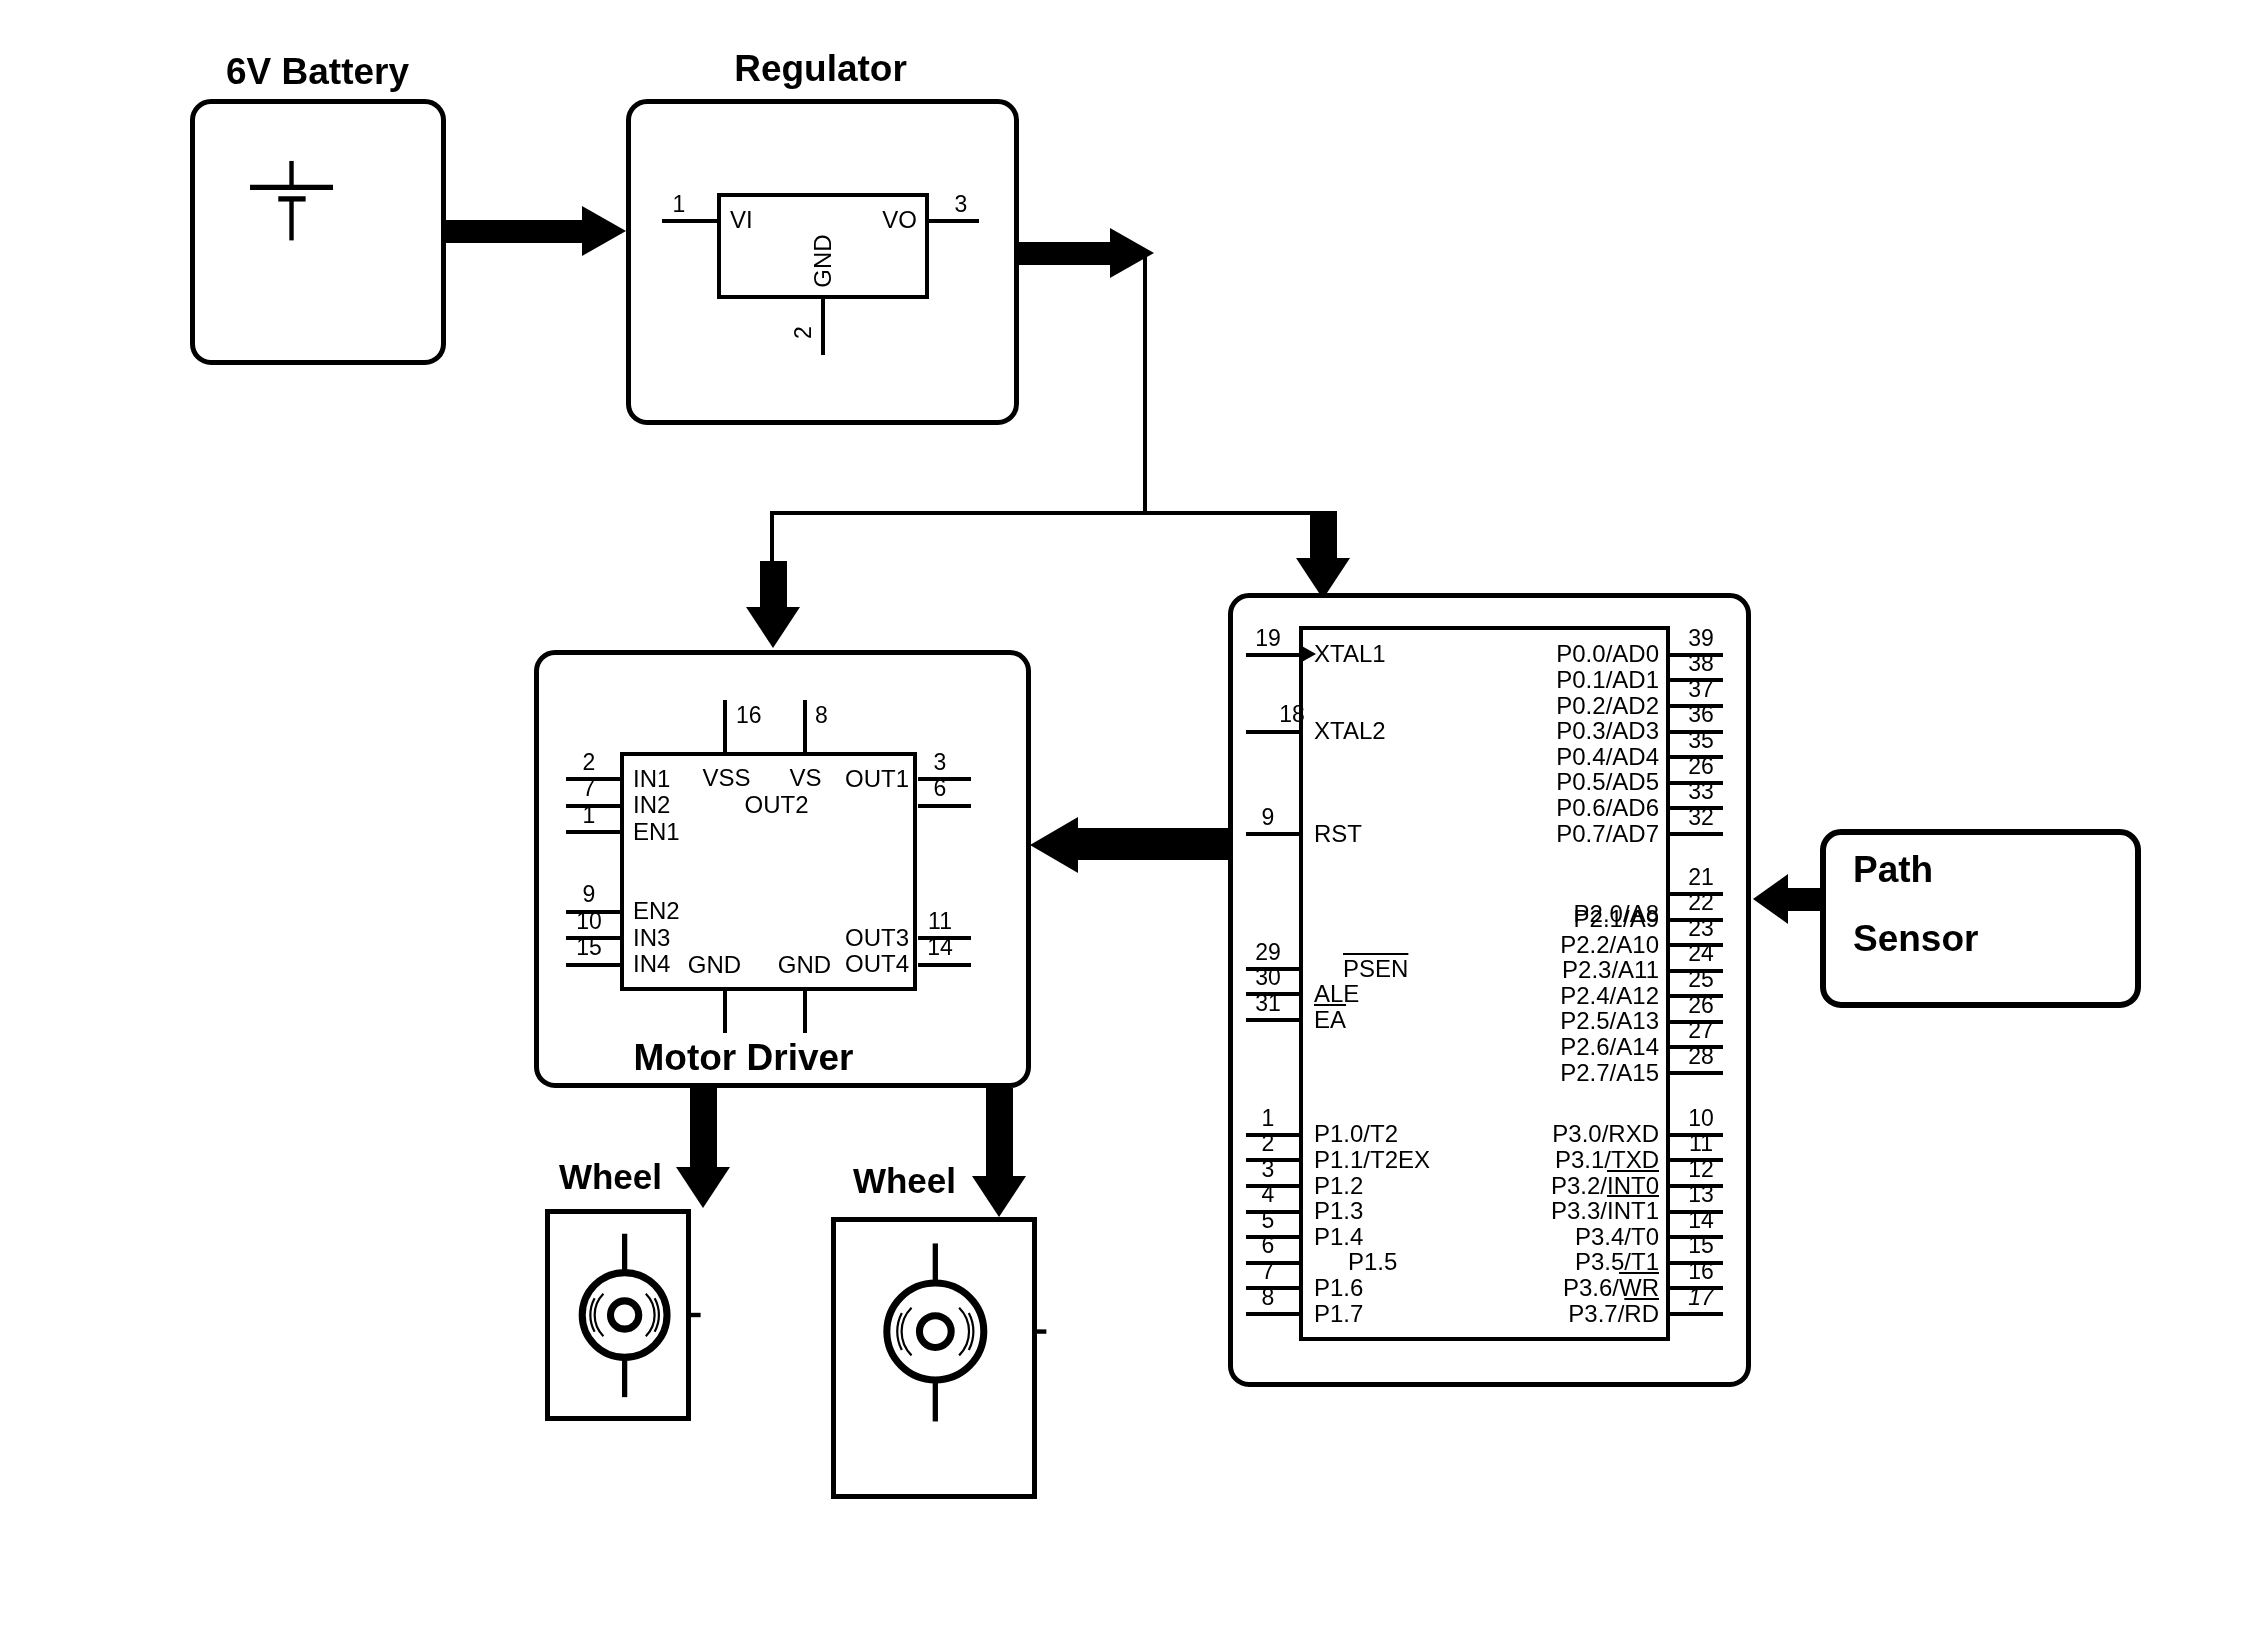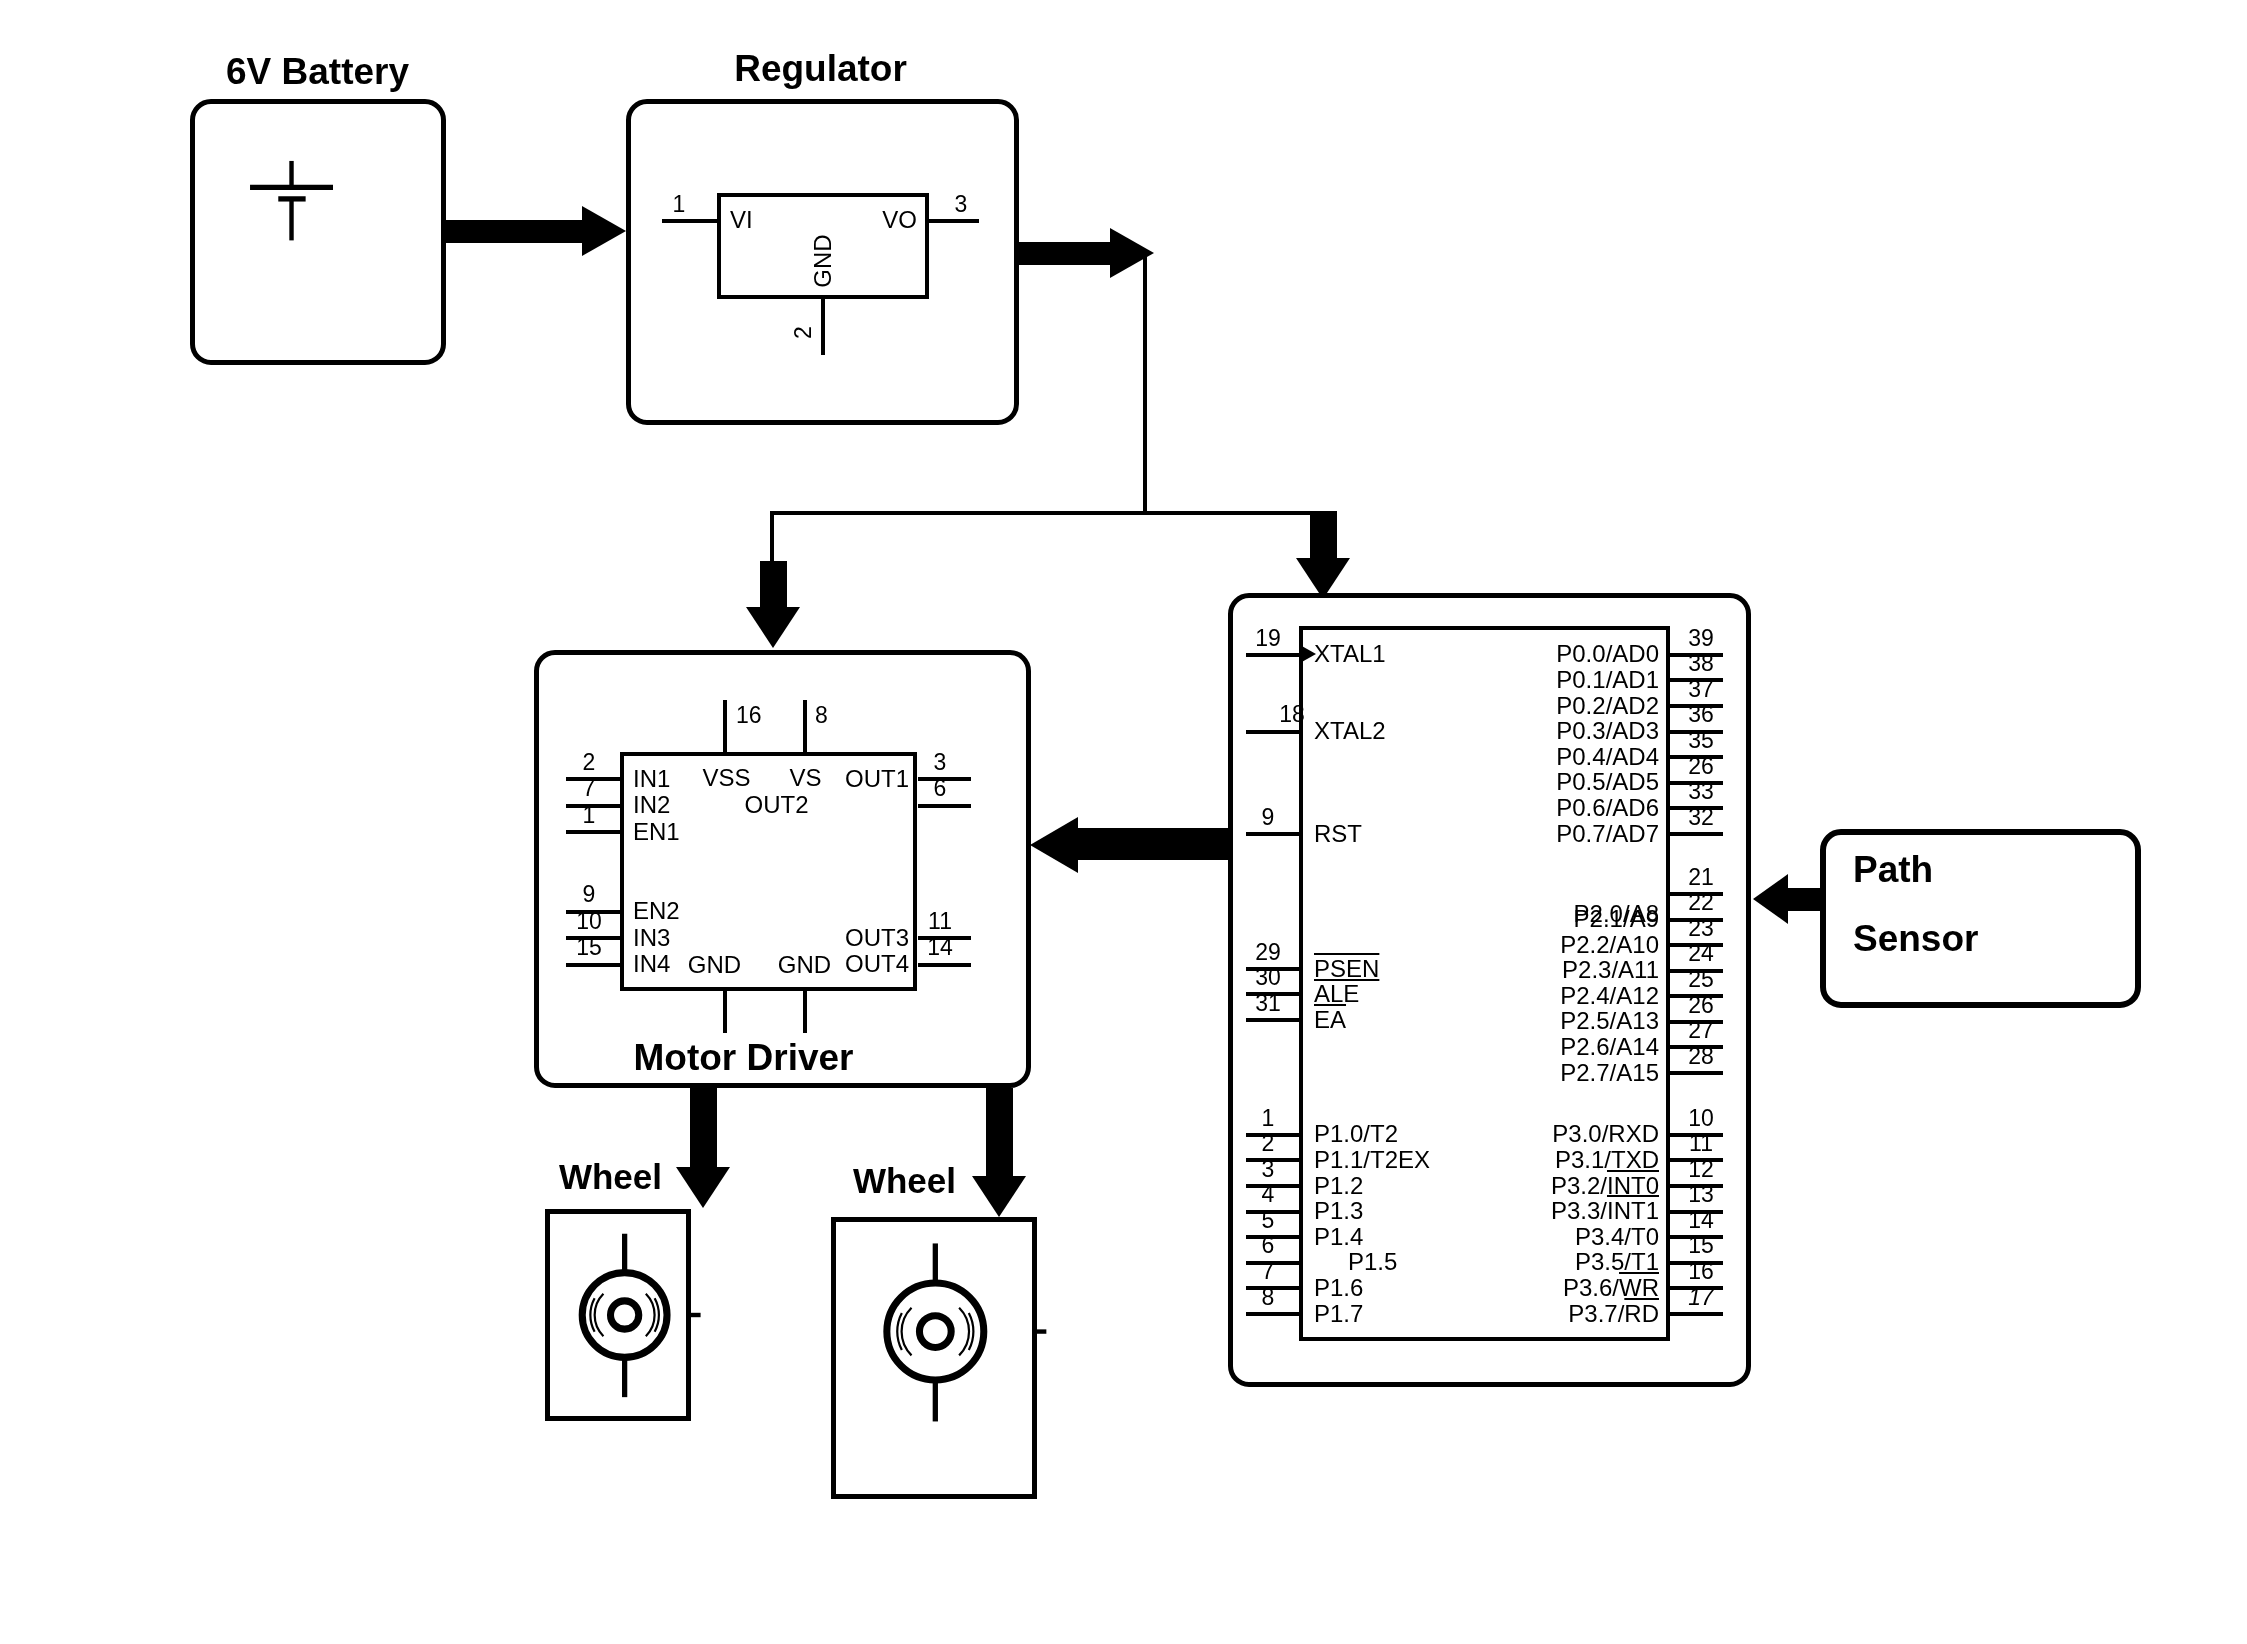--- a/index.html
+++ b/index.html
@@ -127,21 +127,21 @@
       <div class="hline" style="left: 1246px; top: 730px; width: 53px;"></div>
       <div class="pnum" style="left: 1264px; top: 701px;">18</div>
       <div class="plbl" style="left: 1314px; top: 717px;">XTAL2</div>
       <div class="hline" style="left: 1246px; top: 832px; width: 53px;"></div>
       <div class="pnum" style="left: 1240px; top: 804px;">9</div>
       <div class="plbl" style="left: 1314px; top: 820px;">RST</div>
     </div>
   <div>
       <div class="hline" style="left: 1246px; top: 967px; width: 53px;"></div>
       <div class="pnum" style="left: 1240px; top: 939px;">29</div>
-      <div class="plbl" style="left: 1314px; top: 955px; text-decoration: underline;"><span class="ov">PSEN</span></div>
+      <div class="plbl" style="left: 1343px; top: 955px;"><span class="ov">PSEN</span></div>
       <div class="hline" style="left: 1246px; top: 992px; width: 53px;"></div>
       <div class="pnum" style="left: 1240px; top: 964px;">30</div>
       <div class="plbl" style="left: 1314px; top: 980px;">ALE</div>
       <div class="hline" style="left: 1246px; top: 1018px; width: 53px;"></div>
       <div class="pnum" style="left: 1240px; top: 990px;">31</div>
       <div class="plbl" style="left: 1314px; top: 1006px;"><span class="ov">EA</span></div>
     </div>
   <div>
       <div class="hline" style="left: 1246px; top: 1133px; width: 53px;"></div>
       <div class="pnum" style="left: 1240px; top: 1105px;">1</div>

